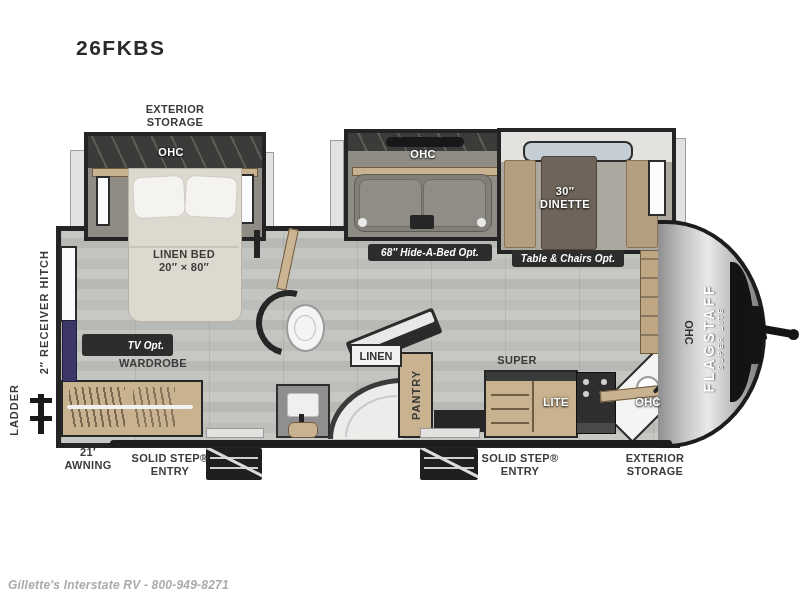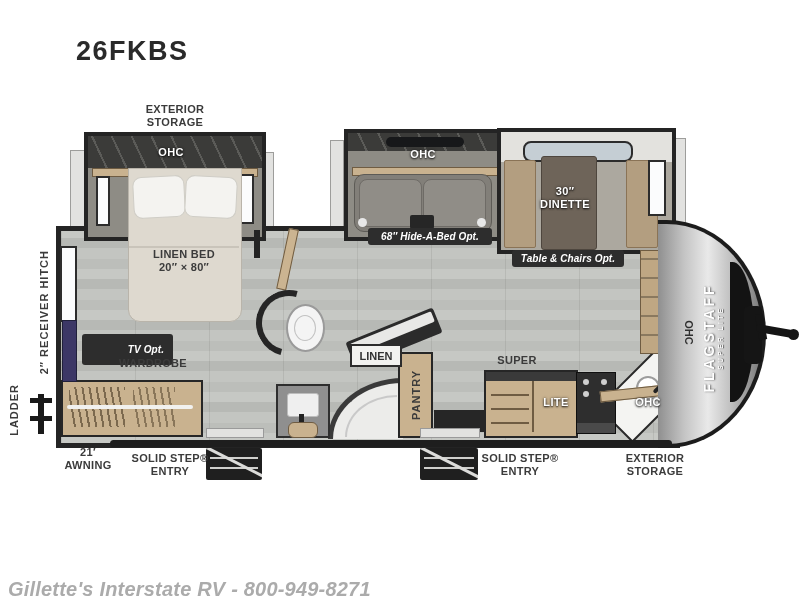--- a/index.html
+++ b/index.html
@@ -33,21 +33,21 @@
   .wood{background:#c9b28f;border:2px solid #262626;}
   .steps{position:absolute;background:#1f1f1f;border-radius:2px;z-index:8;overflow:hidden;}
   .steps .tread{position:absolute;left:4px;right:4px;height:2px;background:#cfcfcd;}
   .steps .diag{position:absolute;left:-8px;top:13px;width:76px;height:3px;background:#dcdcda;transform:rotate(27deg);}
 </style>
 </head>
 <body>
 
 <div id="stage">
 
-  <div class="abs" style="left:76px;top:36px;font-size:27px;font-weight:600;color:#2a2a2a;letter-spacing:1.5px;">26FKBS</div>
+  <div class="abs" style="left:76px;top:36px;font-size:21px;font-weight:600;color:#2a2a2a;letter-spacing:1.5px;">26FKBS</div>
 
   <div class="lbl" style="left:127px;top:103px;width:96px;">
     <span>EXTERIOR</span>
     <span>STORAGE</span>
   </div>
 
   <div class="abs floor" style="left:56px;top:226px;width:614px;height:212px;border:5px solid #242424;z-index:2;"></div>
 
   <div class="abs" style="left:88px;top:226px;width:167px;height:10px;background:#c1c3bf;z-index:3;"></div>
   <div class="abs" style="left:348px;top:226px;width:317px;height:10px;background:#c1c3bf;z-index:3;"></div>
@@ -82,21 +82,21 @@
       <div class="abs" style="left:4px;top:4px;width:61px;height:46px;background:#908d87;border:1px solid #6e6b66;border-radius:8px;"></div>
       <div class="abs" style="left:68px;top:4px;width:61px;height:46px;background:#908d87;border:1px solid #6e6b66;border-radius:8px;"></div>
       <div class="abs" style="left:3px;top:43px;width:9px;height:9px;background:#e8e8e8;border-radius:50%;"></div>
       <div class="abs" style="left:122px;top:43px;width:9px;height:9px;background:#e8e8e8;border-radius:50%;"></div>
       <div class="abs" style="left:55px;top:40px;width:24px;height:14px;background:#262626;border-radius:2px;"></div>
     </div>
   </div>
   <div class="wlbl" style="left:388px;top:148px;width:70px;">
     <span>OHC</span>
   </div>
-  <div class="badge" style="left:368px;top:228px;width:116px;height:17px;">
+  <div class="badge" style="left:368px;top:244px;width:116px;height:17px;">
     <span>68″ Hide-A-Bed Opt.</span>
   </div>
 
   <div class="wing" style="left:666px;top:138px;width:18px;height:95px;"></div>
   <div class="slide" style="left:497px;top:128px;width:171px;height:118px;background:#aca89f;">
     <div class="abs" style="left:0;right:0;top:0;height:30px;background:#e3e2de;"></div>
     <div class="abs" style="left:22px;top:9px;width:106px;height:17px;background:#c5ced4;border:2px solid #2c2c2c;border-radius:8px;z-index:5;"></div>
     <div class="abs" style="left:3px;top:28px;width:30px;height:86px;background:#b39e80;border:1px solid #8a7356;border-radius:2px;z-index:5;"></div>
     <div class="abs" style="left:125px;top:28px;width:30px;height:86px;background:#b39e80;border:1px solid #8a7356;border-radius:2px;z-index:5;"></div>
     <div class="abs" style="left:40px;top:24px;width:54px;height:92px;background:#6e6459;border:1px solid #4e463e;border-radius:3px;z-index:5;"></div>
@@ -105,21 +105,21 @@
   <div class="wlbl" style="left:529px;top:185px;width:72px;">
     <span>30″</span>
     <span>DINETTE</span>
   </div>
   <div class="badge" style="left:512px;top:250px;width:104px;height:17px;">
     <span>Table &amp; Chairs Opt.</span>
   </div>
 
   <div class="win" style="left:60px;top:246px;width:13px;height:72px;"></div>
   <div class="abs" style="left:62px;top:320px;width:13px;height:60px;background:#3c3766;border:1px solid #20203a;z-index:6;"></div>
-  <div class="badge" style="left:82px;top:334px;width:46px;height:31px;padding-left:41px;">
+  <div class="badge" style="left:82px;top:334px;width:46px;height:22px;padding-left:41px;">
     <span>TV Opt.</span>
   </div>
   <div class="lbl" style="left:113px;top:357px;width:80px;">
     <span>WARDROBE</span>
   </div>
   <div class="abs wood" style="left:61px;top:380px;width:138px;height:53px;z-index:5;">
     <div class="abs" style="left:6px;top:5px;width:56px;height:40px;background:repeating-linear-gradient(80deg,transparent 0 5px,rgba(60,45,25,.55) 5px 7px);"></div>
     <div class="abs" style="left:70px;top:5px;width:42px;height:40px;background:repeating-linear-gradient(80deg,transparent 0 5px,rgba(60,45,25,.45) 5px 7px);"></div>
     <div class="abs" style="left:4px;top:23px;width:126px;height:4px;background:#f1f1ef;border-radius:2px;"></div>
   </div>
@@ -238,15 +238,15 @@
   </div>
   <div class="lbl" style="left:470px;top:452px;width:100px;">
     <span>SOLID STEP®</span>
     <span>ENTRY</span>
   </div>
   <div class="lbl" style="left:605px;top:452px;width:100px;">
     <span>EXTERIOR</span>
     <span>STORAGE</span>
   </div>
 
-  <div class="abs" style="left:8px;top:578px;font-size:20px;font-weight:bold;font-style:italic;color:#ababab;letter-spacing:.2px;">Gillette's Interstate RV - 800-949-8271</div>
+  <div class="abs" style="left:8px;top:578px;font-size:12px;font-weight:bold;font-style:italic;color:#ababab;letter-spacing:.2px;">Gillette's Interstate RV - 800-949-8271</div>
 
 </div>
 
 </body></html>

